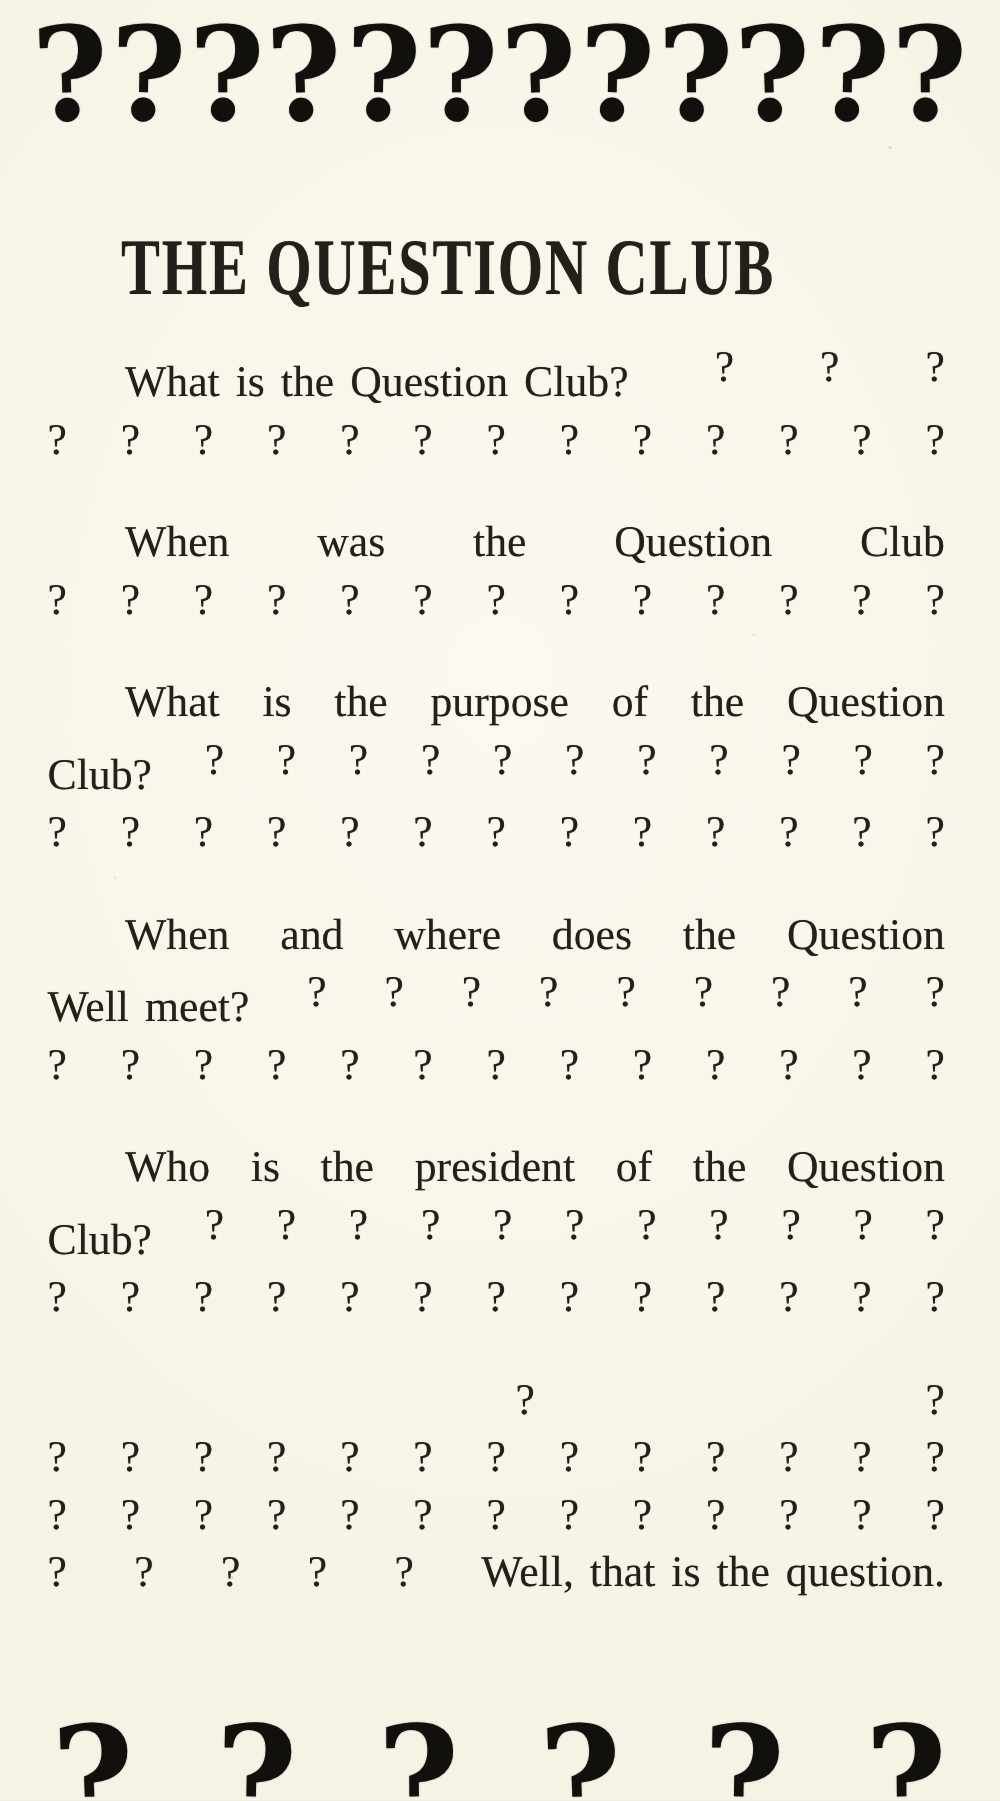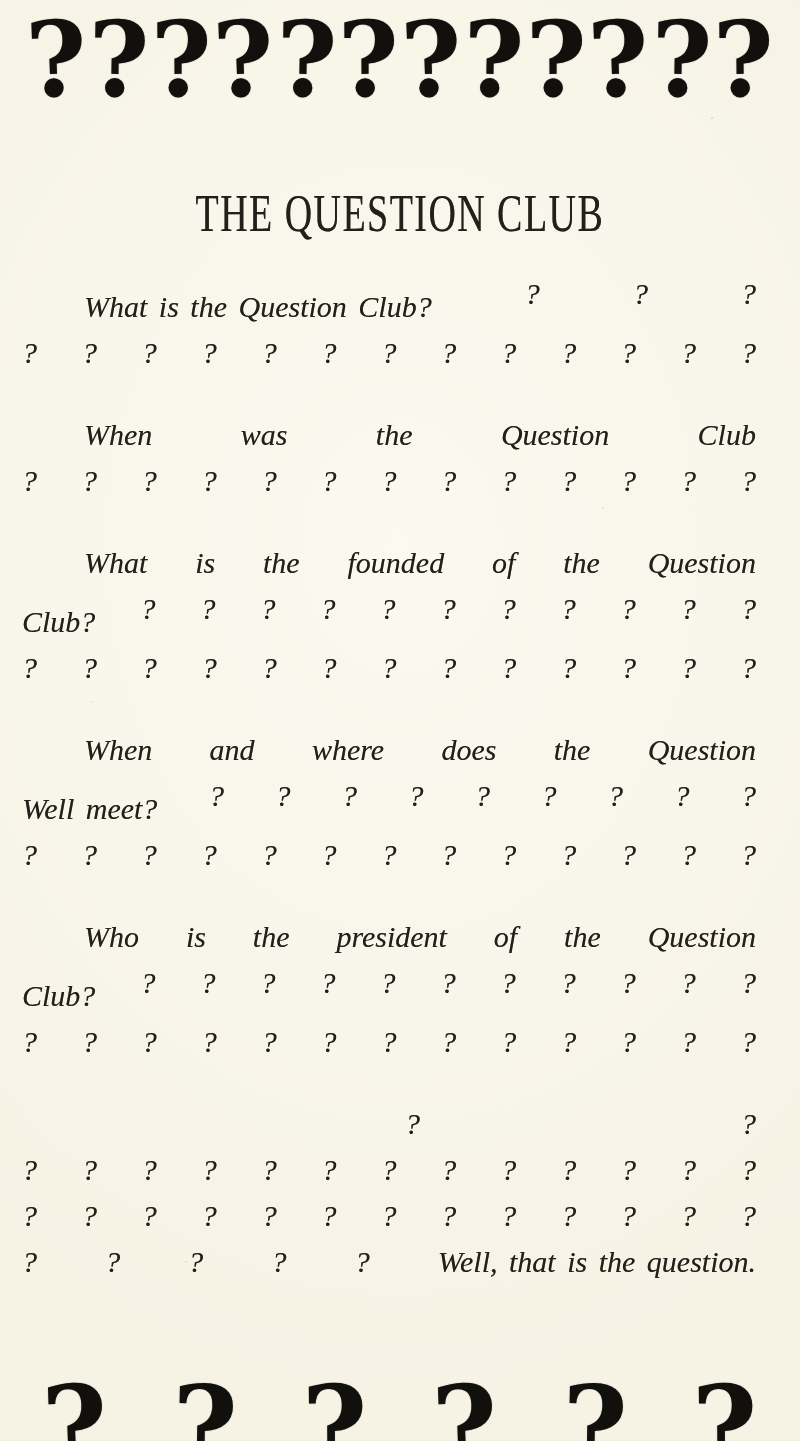--- a/index.html
+++ b/index.html
@@ -35,35 +35,34 @@
   .qm-row.top{margin:8px 26px 0;font-size:104px;line-height:104px;height:104px;}
   .qm-row.bottom{margin:90px 42px 0;font-size:112px;line-height:104px;height:104px;}
   .qm-row .bigq{display:inline-block;}
   .qm-row .bigq:nth-child(3n+1){transform:rotate(-2deg);}
   .qm-row .bigq:nth-child(3n+2){transform:rotate(1deg);}
   .qm-row .bigq:nth-child(3n){transform:rotate(-0.5deg);}
 
   
   .title{
     margin:70px 0 0;
-    text-align:center;
-    font-weight:400;
-    font-size:52px;line-height:64px;
+    text-align:left;
+    font-weight:700;
+    font-size:64px;line-height:64px;
     letter-spacing:2px;
     color:var(--ink);
     text-shadow:0 0 0.7px rgba(35,30,24,.55);
   }
   .title-inner{display:inline-block;transform:scaleX(.73);transform-origin:50% 50%;white-space:nowrap;}
 
   
   .content{
-    margin:25px 44px 0 22px;
-    font-size:30px;line-height:46px;
+    margin:25px 44px 0 38px;
+    font-size:35px;line-height:46px;
     text-shadow:0 0 0.6px rgba(35,30,24,.5);
-    font-style:italic;
   }
   .paragraph{margin-top:36px;}
   .paragraph:first-child{margin-top:0;}
   .line{display:flex;align-items:baseline;}
   .line.indent{padding-left:62px;}
   .words{flex:0 0 auto;white-space:pre;word-spacing:4px;}
   .fillseg{flex:1 1 auto;display:flex;justify-content:space-between;}
   .ftok{flex:0 0 auto;white-space:pre;}
 
   
@@ -149,21 +148,21 @@
             <span class="ftok">?</span>
           </span>
         </div>
       </div>
       <div class="paragraph">
         <div class="line indent">
           <span class="fillseg">
             <span class="ftok">What</span>
             <span class="ftok">is</span>
             <span class="ftok">the</span>
-            <span class="ftok">founded</span>
+            <span class="ftok">purpose</span>
             <span class="ftok">of</span>
             <span class="ftok">the</span>
             <span class="ftok">Question</span>
           </span>
         </div>
         <div class="line">
           <span class="words">Club?</span>
           <span class="fillseg">
             <span class="ftok"></span>
             <span class="ftok">?</span>

